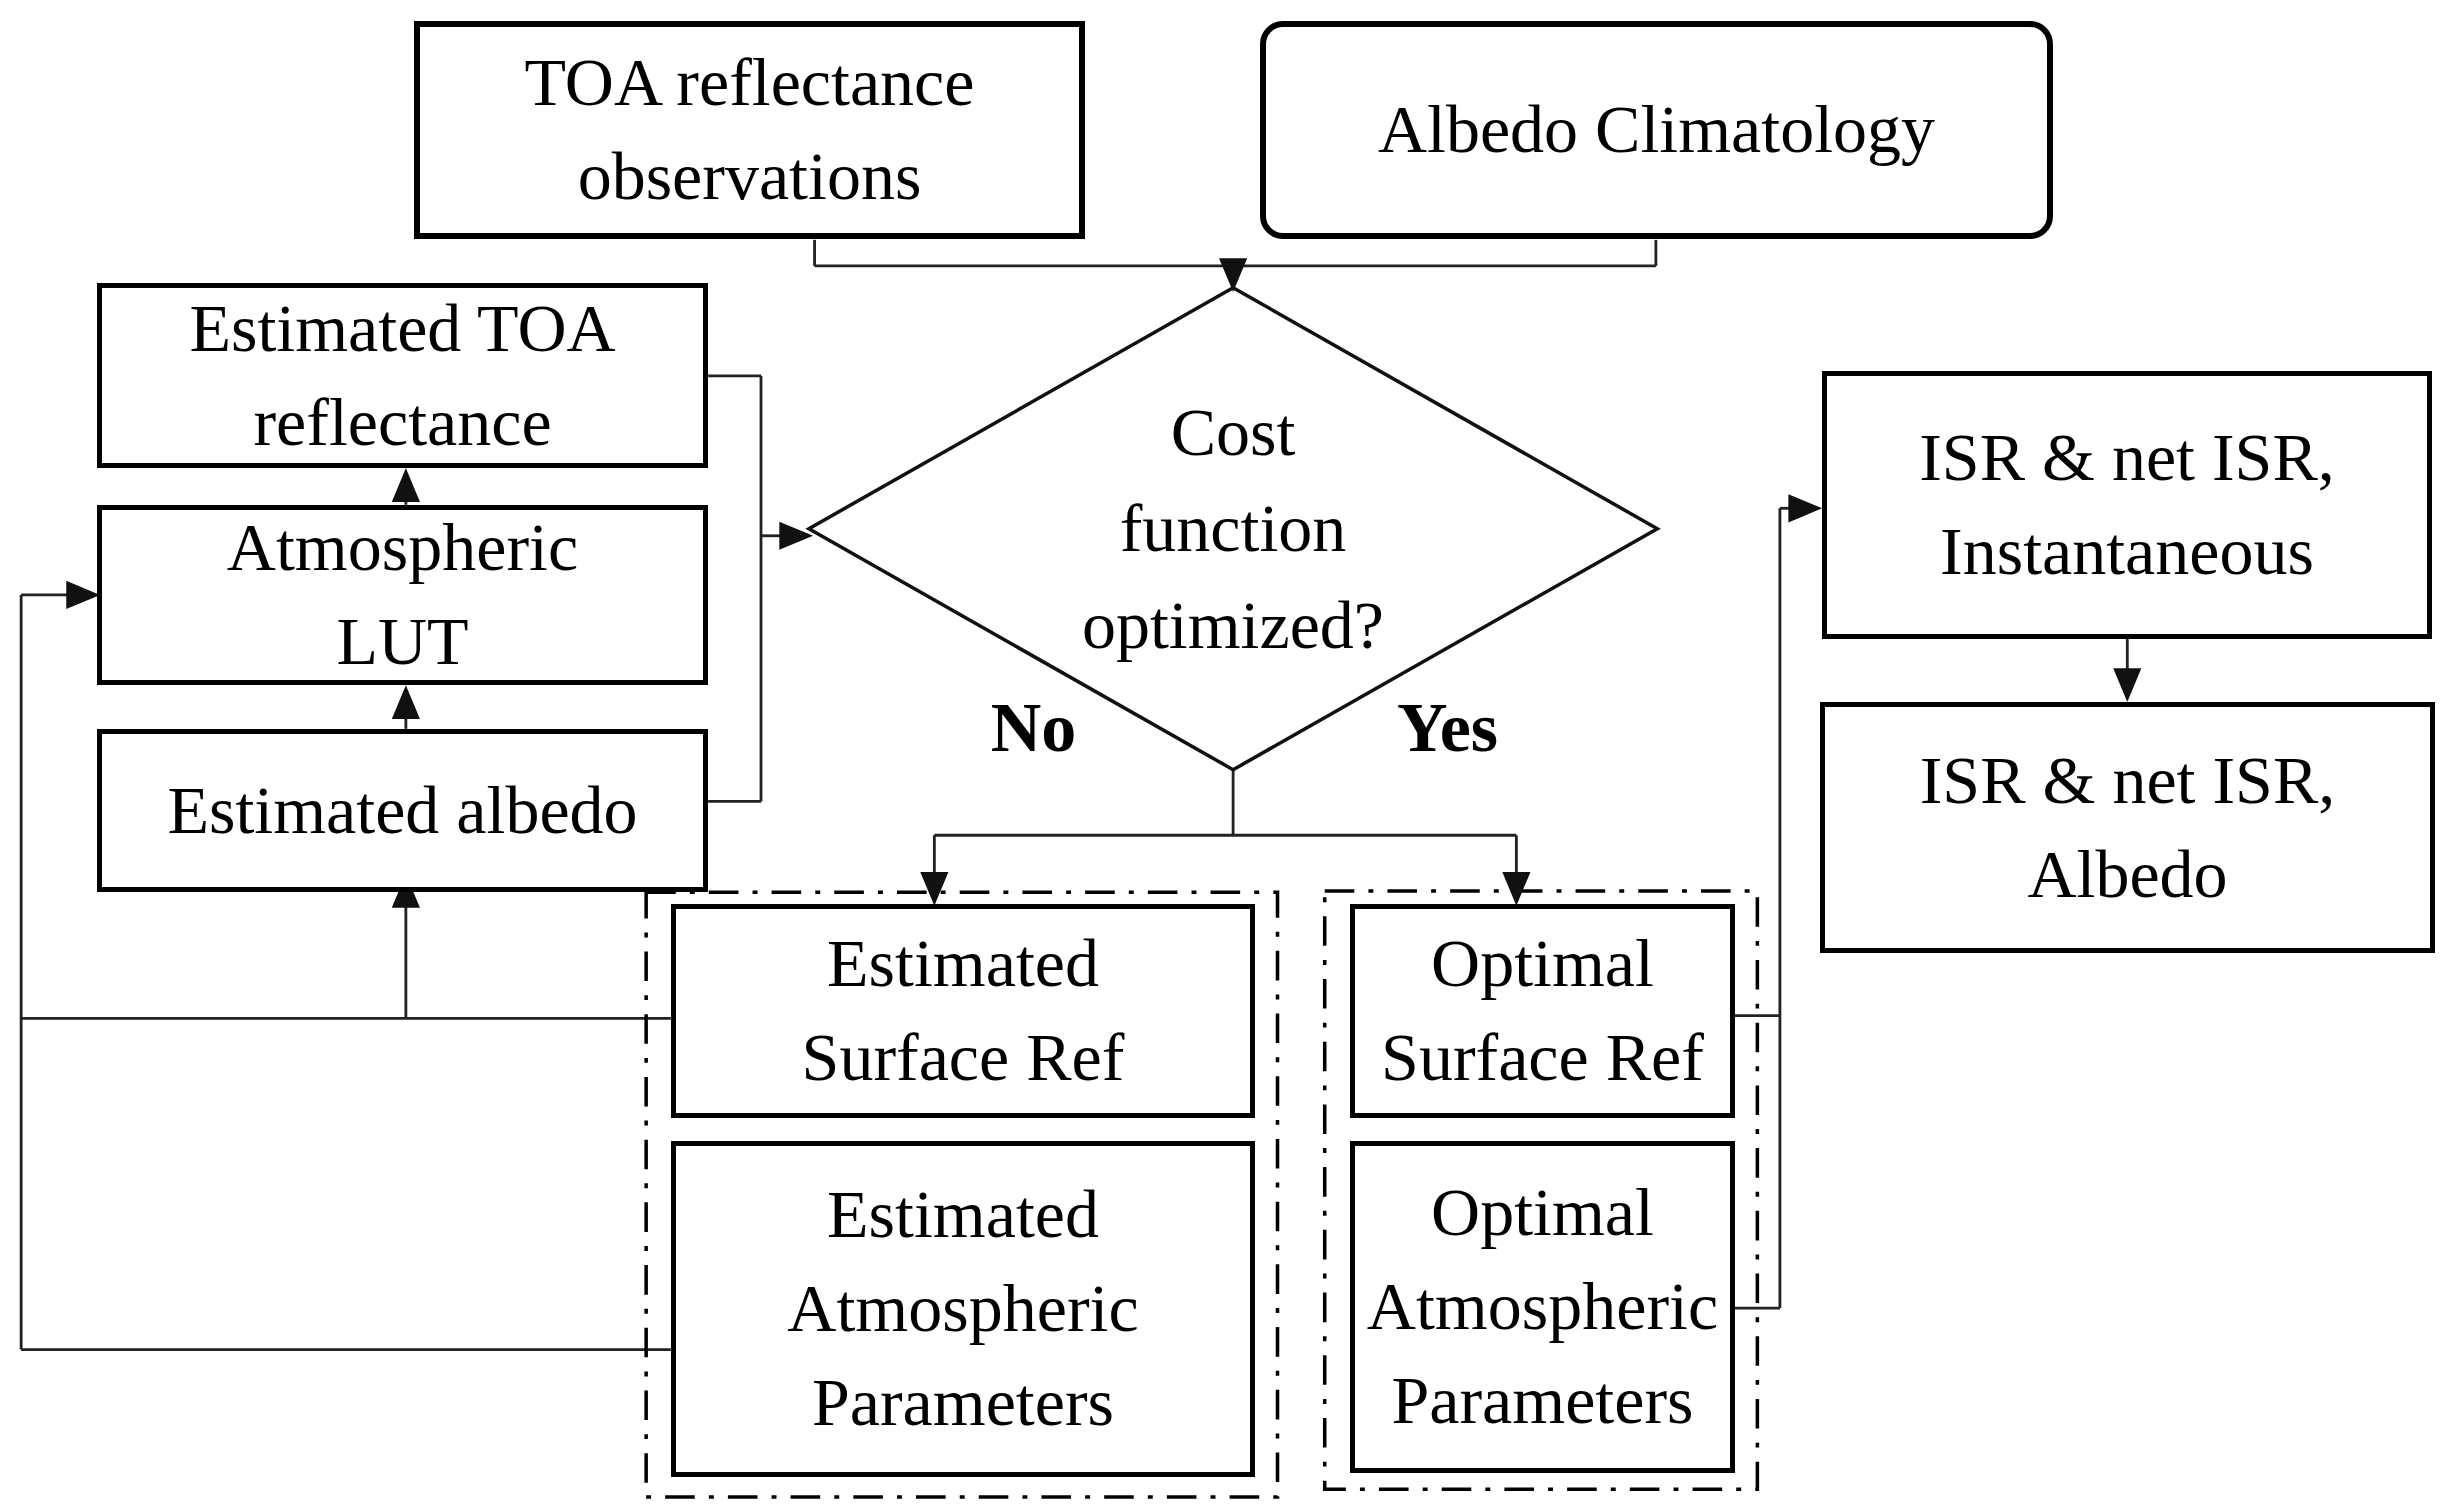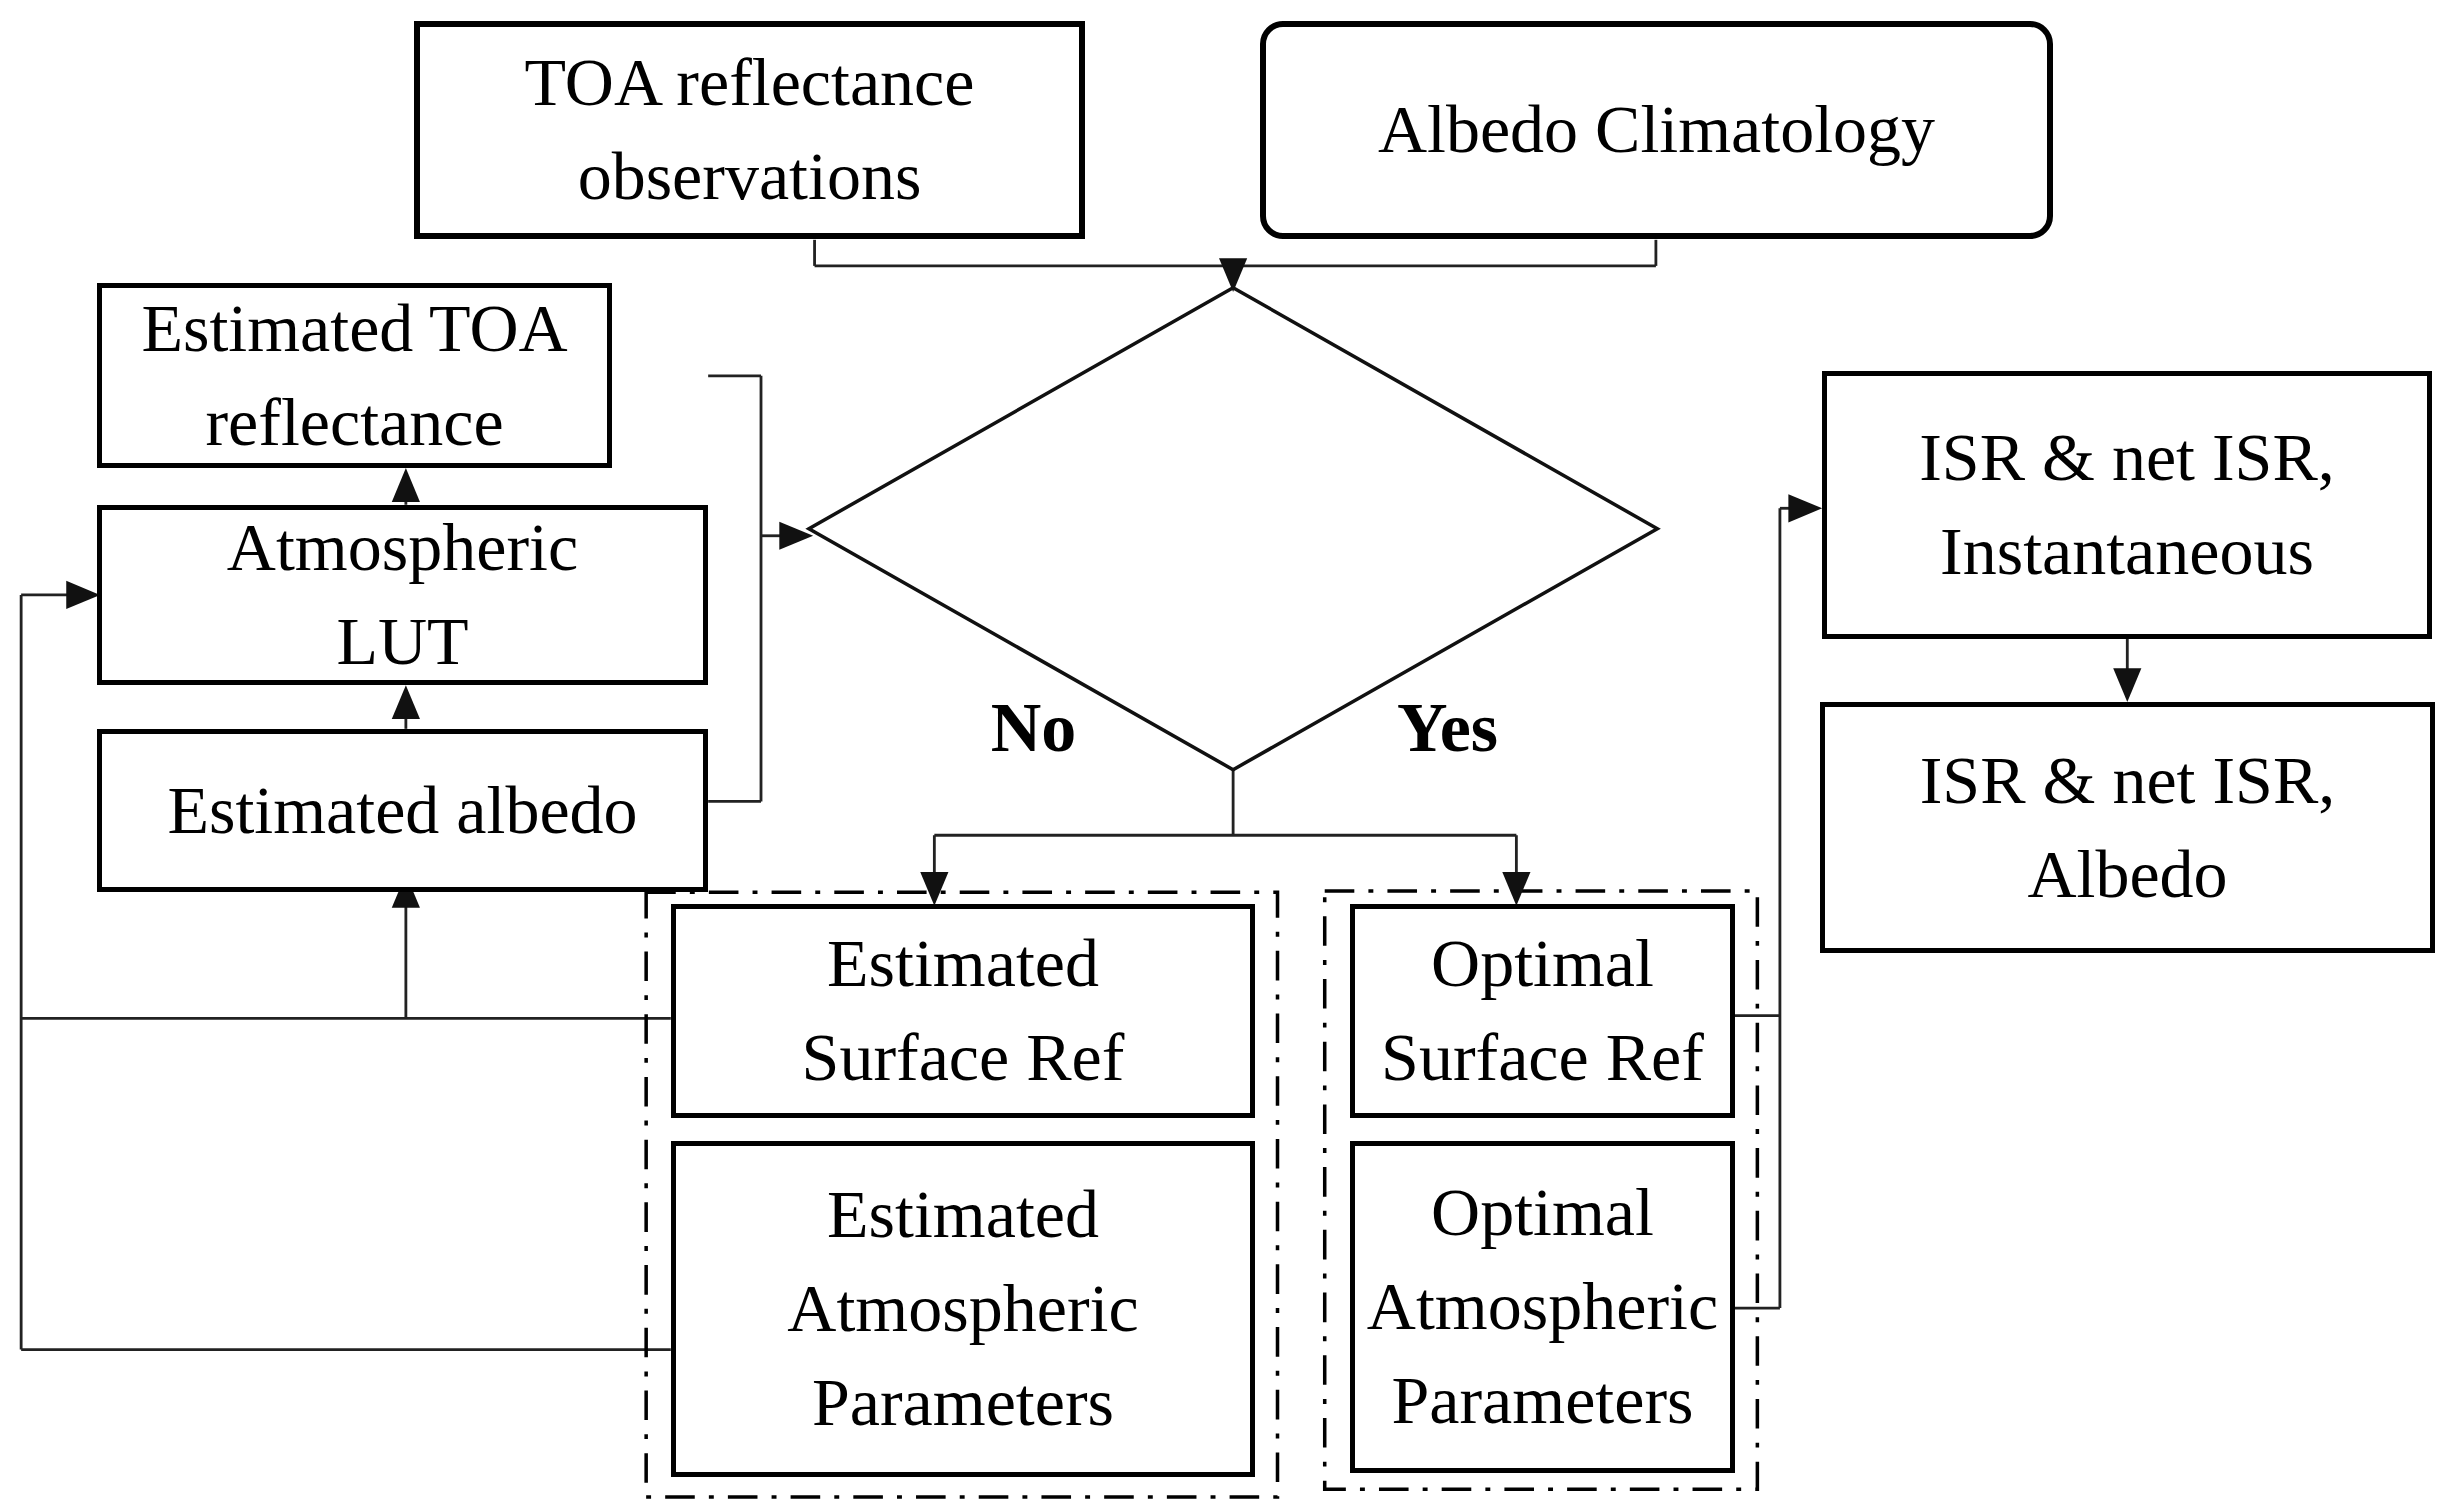--- a/index.html
+++ b/index.html
@@ -8,21 +8,21 @@
     font-family:"Liberation Serif","DejaVu Serif",serif;color:#000;
   }
   .wires{position:absolute;left:0;top:0;width:2462px;height:1507px;}
   .node{
     position:absolute;background:#ffffff;border:5px solid #000;box-sizing:border-box;
     display:flex;flex-direction:column;align-items:center;justify-content:center;
     text-align:center;font-size:68px;line-height:1.38;white-space:nowrap;
   }
   #toa_obs{left:414px;top:21px;width:671px;height:218px;border-width:6.3px;}
   #albedo_clim{left:1260px;top:21px;width:793px;height:218px;border-width:6.3px;border-radius:23px;}
-  #est_toa{left:97px;top:283px;width:515px;height:185px;}
+  #est_toa{left:97px;top:283px;width:611px;height:185px;}
   #atm_lut{left:97px;top:505px;width:611px;height:180px;}
   #est_albedo{left:97px;top:729px;width:611px;height:163px;}
   #est_surf{left:671px;top:904px;width:584px;height:214px;}
   #est_atm{left:671px;top:1141px;width:584px;height:336px;}
   #opt_surf{left:1350px;top:904px;width:385px;height:214px;}
   #opt_atm{left:1350px;top:1141px;width:385px;height:332px;}
   #isr_inst{left:1822px;top:371px;width:610px;height:268px;}
   #isr_daily{left:1820px;top:702px;width:615px;height:251px;}
   .diamond-label{
     position:absolute;left:810px;top:296px;width:846px;height:465px;
@@ -133,17 +133,22 @@
   </div>
   <div class="node" id="isr_inst">
     <span>ISR &amp; net ISR,</span>
     <span>Instantaneous</span>
   </div>
   <div class="node" id="isr_daily">
     <span>ISR &amp; net ISR,</span>
     <span>Albedo</span>
   </div>
 
+  <div class="diamond-label">
+    <span>Cost</span>
+    <span>function</span>
+    <span>optimized?</span>
+  </div>
   <div class="edge-label" id="no_label">No</div>
   <div class="edge-label" id="yes_label">Yes</div>
 
 </div>
 
 
 </body></html>

